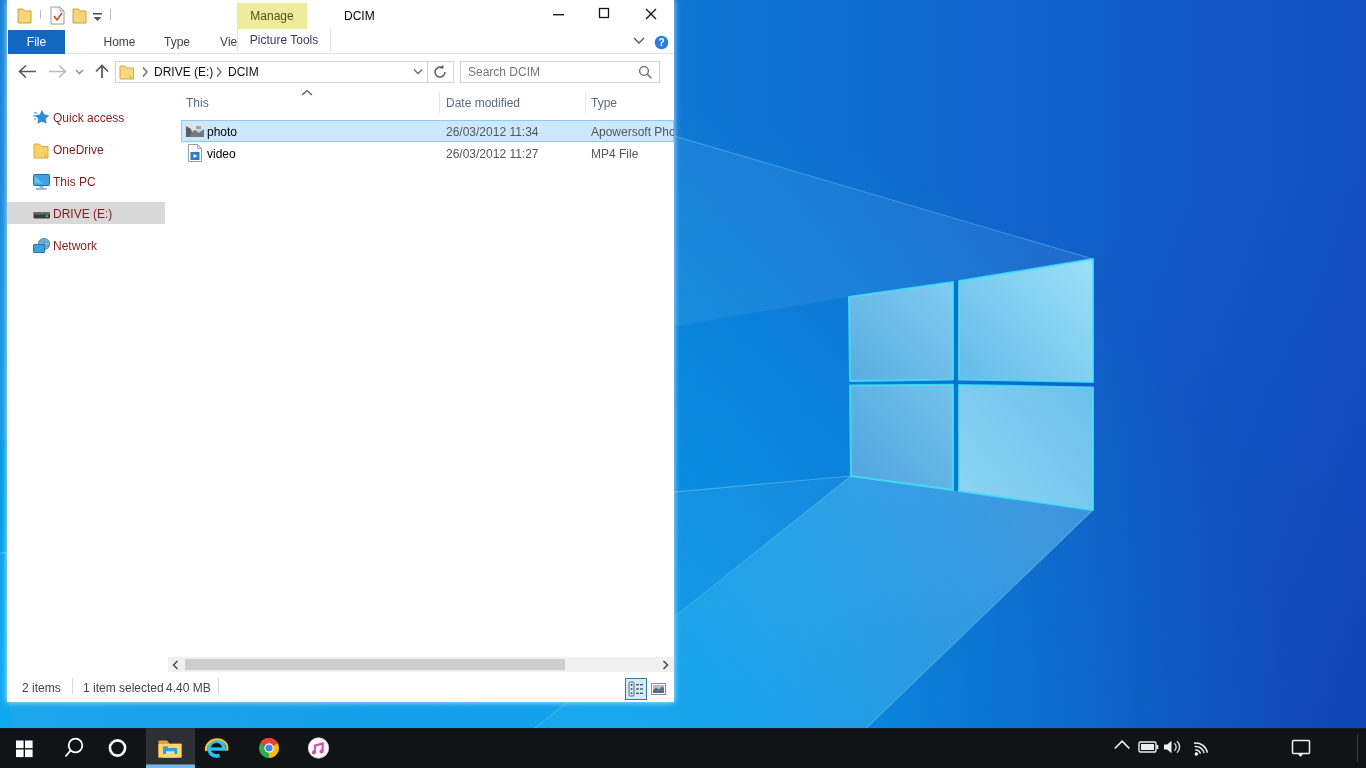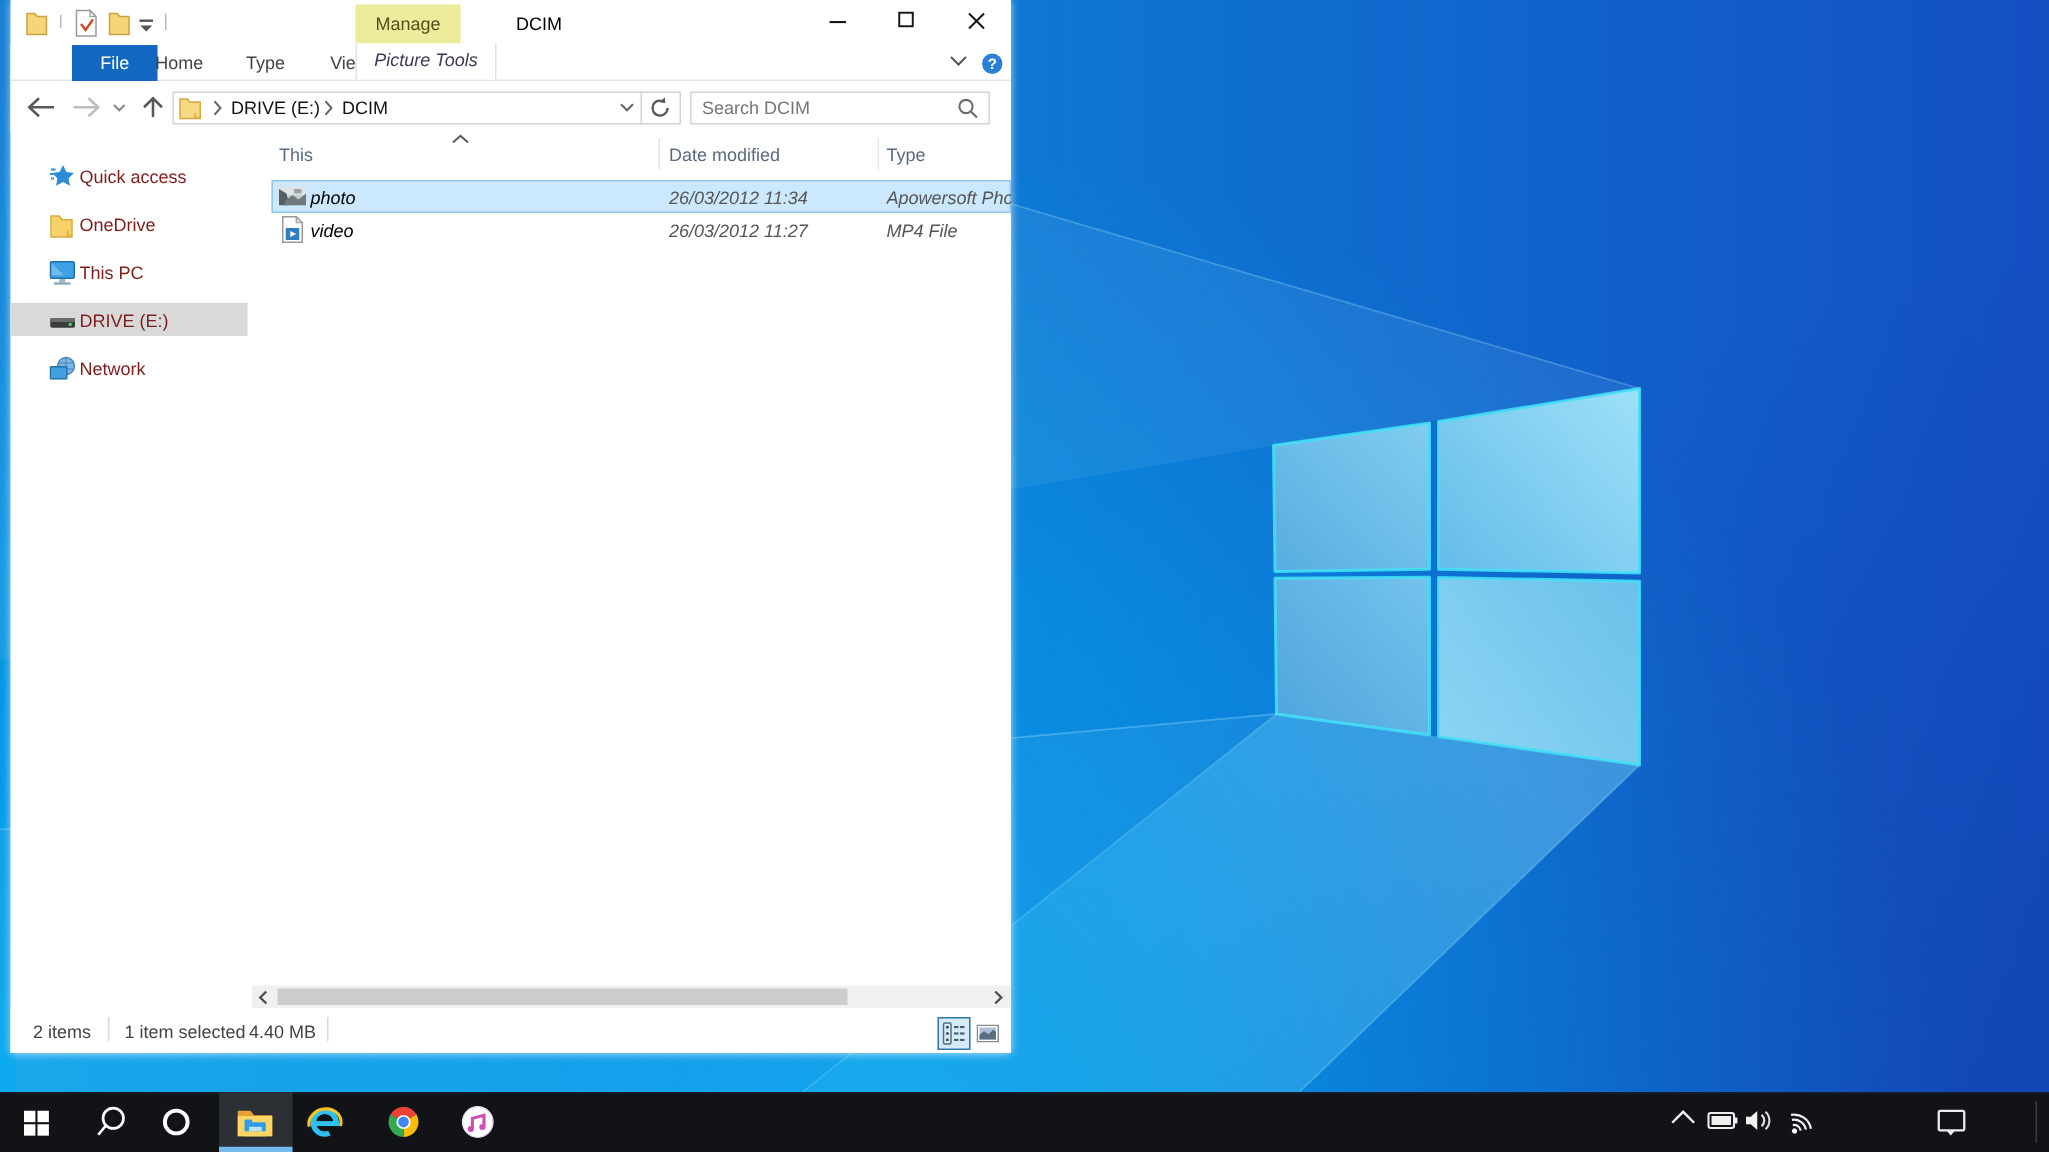--- a/index.html
+++ b/index.html
@@ -4,36 +4,36 @@
 <style>
 * { margin:0; padding:0; box-sizing:border-box; }
 html,body { width:1366px; height:768px; overflow:hidden; font-family:"Liberation Sans",sans-serif; }
 #screen { position:relative; width:1366px; height:768px; background:#000; }
 #wallpaper { position:absolute; left:0; top:0; width:1366px; height:728px; }
 #win { position:absolute; left:7px; top:0; width:667px; height:702px; background:#fff; box-shadow:0 0 6px rgba(220,245,255,.9); }
 .abs { position:absolute; }
 .t12 { font-size:12px; line-height:14px; white-space:nowrap;text-align:center; }
 
 #managetab { left:230px; top:3px; width:70px; height:26px; background:#efeb9d; color:#51511e; text-align:center; line-height:26px; font-size:12px; }
-#pictools { left:230px; top:29px; z-index:5; width:94px; height:24px; border-left:1px solid #e2e2e2; border-right:1px solid #e2e2e2; color:#3b3b56; text-align:center; line-height:22px; font-size:12px; background:#fff;font-style:italic; }
+#pictools { left:230px; top:29px; z-index:5; width:94px; height:24px; border-left:1px solid #e2e2e2; border-right:1px solid #e2e2e2; color:#3b3b56; text-align:center; line-height:22px; font-size:12px; background:#fff; }
 #title { left:337px; top:9px; font-size:12px; color:#000; }
 
 #tabrow { left:0; top:30px; width:667px; height:24px; border-bottom:1px solid #e4e4e4; background:#fff; }
-#filetab { left:1px; top:0; width:57px; height:24px; background:#1267c1; color:#fff; text-align:center; line-height:24px; font-size:12px;margin-left:40px; }
+#filetab { left:1px; top:0; width:57px; height:24px; background:#1267c1; color:#fff; text-align:center; line-height:24px; font-size:12px; }
 .ribtab { top:0; height:24px; color:#444; text-align:center; line-height:24px; font-size:12px;margin-left:26px; }
 
 #toolbar { left:0; top:54px; width:667px; height:34px; background:#fff; }
 .navbox { border:1px solid #d4d4d4; background:#fff; }
 
 .sideitem { left:0; width:160px; height:24px; color:#7f1d1d; font-size:12px; }
 .sideitem span { position:absolute; left:46px; top:5px; }
 
 #hdrname { left:179px; top:96px; color:#5b6a83; font-size:12px; }
 .hdrsep { top:92px; width:1px; height:21px; background:#e6e6e6; }
-.cell { font-size:12px; white-space:nowrap;font-style:italic; }
+.cell { font-size:12px; white-space:nowrap; }
 
 #statusbar { left:0; top:672px; width:667px; height:30px; background:#fff; }
 .ssep { top:678px; width:1px; height:16px; background:#d9d9d9; }
 
 #taskbar { position:absolute; left:0; top:728px; width:1366px; height:40px; background:#111317; border-top:1px solid #13202e; }
 </style>
 </head>
 <body>
 <div id="screen">
   <svg id="wallpaper" viewBox="0 0 1366 728" preserveAspectRatio="none">

